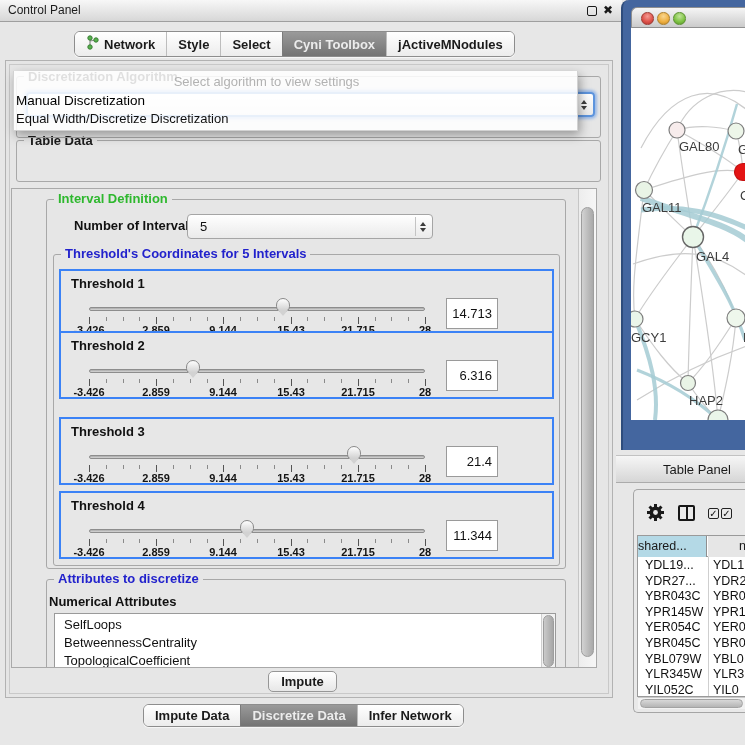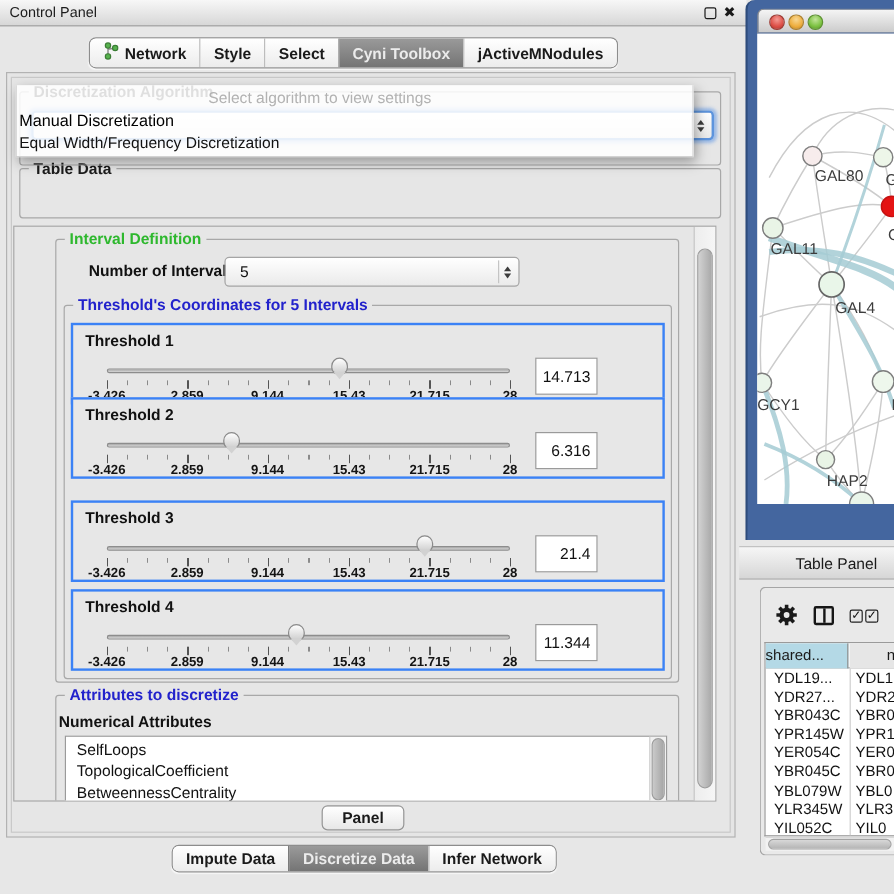--- a/index.html
+++ b/index.html
@@ -139,21 +139,21 @@
   <div class="combo comboFocus" style="left:26px;top:92px;width:569px;height:25px;z-index:2">
     <div class="stepper">
         <div class="arrUp"></div>
         <div class="arrDn"></div>
       </div>
   </div>
 
   <div class="abs popup">
     <div class="hint">Select algorithm to view settings</div>
     <div class="op1">Manual Discretization</div>
-    <div class="op2">Equal Width/Frequency Discretization</div>
+    <div class="op2">Equal Width/Discretize Discretization</div>
   </div>
 
   <div class="grp" style="left:16px;top:140px;width:585px;height:42px"></div>
   <div class="grpLbl lblDark" style="left:24px;top:134px">Table Data</div>
 
   <div class="abs viewport">
 
     <div class="grp" style="left:34px;top:10px;width:520px;height:370px"></div>
     <div class="grpLbl lblGreen" style="left:42px;top:3px">Interval Definition</div>
 
@@ -227,31 +227,31 @@
       <span class="tlab" style="left:297px">21.715</span>
       <span class="tlab" style="left:364px">28</span>
       <input class="valIn" value="11.344" style="">
     </div>
 
     <div class="grp" style="left:34px;top:390px;width:520px;height:95px"></div>
     <div class="grpLbl lblBlue" style="left:42px;top:383px">Attributes to discretize</div>
     <div style="position:absolute;left:37px;top:405px;font-size:13px;font-weight:bold;color:#111">Numerical Attributes</div>
     <div class="attrList">
       <div class="it" style="padding-top:2px">SelfLoops</div>
+      <div class="it">BetweennessCentrality</div>
       <div class="it">TopologicalCoefficient</div>
-      <div class="it">BetweennessCentrality</div>
     </div>
     <div class="attrSb"></div>
     <div class="attrTh"></div>
 
     <div class="vtrack"></div>
     <div class="vthumb"></div>
   </div>
 
-  <div class="abs applyBtn">Panel</div>
+  <div class="abs applyBtn">Impute</div>
 
   <div class="seg" style="left:143px;top:704px;height:23px">
     <div class="tb" style="line-height:21px">
         <span>Impute Data</span>
       </div>
     <div class="tb sel" style="line-height:21px">
         <span>Discretize Data</span>
       </div>
     <div class="tb" style="line-height:21px">
         <span>Infer Network</span>

